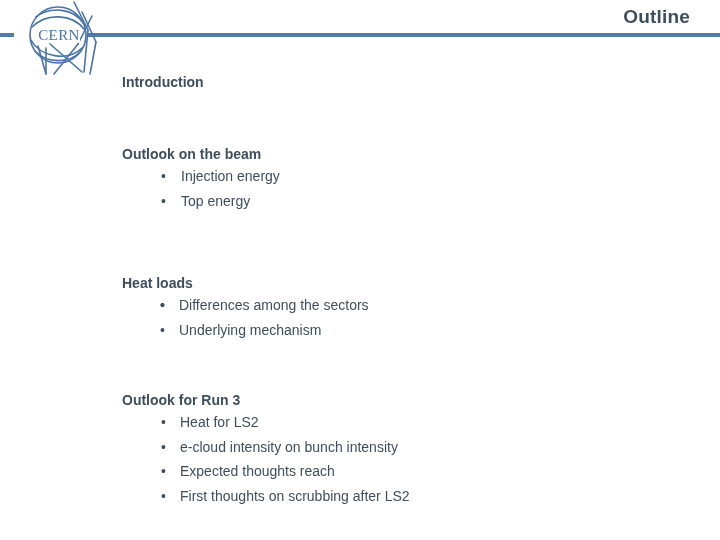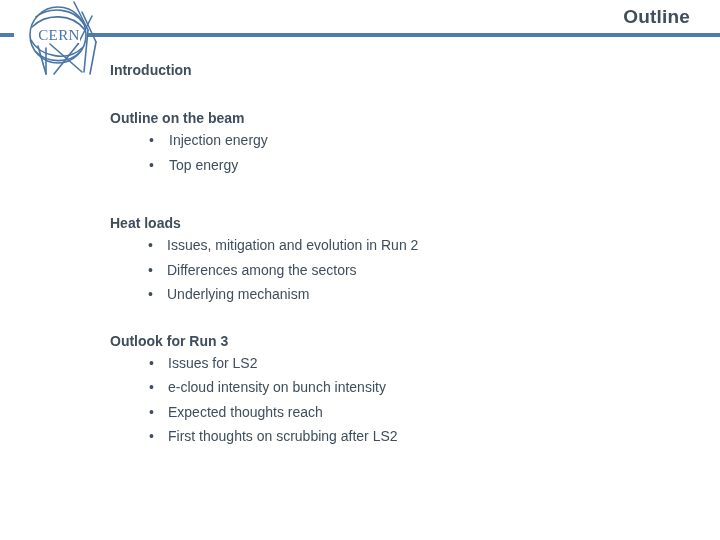--- a/index.html
+++ b/index.html
@@ -78,21 +78,21 @@
 
   
   .content {
     position: absolute;
     left: 110px;
     top: 60px;
     width: 590px;
   }
 
   .section {
-    margin: 0;
+    margin: 12px;
   }
 
   .section-heading {
     font-size: 14px;
     font-weight: bold;
     color: #3f4e5c;
     line-height: 20px;
     white-space: nowrap;
   }
 
@@ -177,61 +177,60 @@
 
   <div class="content">
 
     <div class="section">
       <div class="section-heading">Introduction</div>
     </div>
 
     <div class="gap-intro"></div>
 
     <div class="section">
-      <div class="section-heading">Outline on the beam</div>
+      <div class="section-heading">Outlook on the beam</div>
       <ul class="bullet-list sub-indent-a">
         <li class="bullet-item">
           <span class="dot">•</span>
           <span>Injection energy</span>
         </li>
         <li class="bullet-item">
           <span class="dot">•</span>
           <span>Top energy</span>
         </li>
       </ul>
     </div>
 
     <div class="gap-effects"></div>
 
     <div class="section">
       <div class="section-heading">Heat loads</div>
       <ul class="bullet-list sub-indent-b">
         <li class="bullet-item">
           <span class="dot">•</span>
-          <span>Issues, mitigation and evolution in Run 2</span>
         </li>
         <li class="bullet-item">
           <span class="dot">•</span>
           <span>Differences among the sectors</span>
         </li>
         <li class="bullet-item">
           <span class="dot">•</span>
           <span>Underlying mechanism</span>
         </li>
       </ul>
     </div>
 
     <div class="gap-heat"></div>
 
     <div class="section">
       <div class="section-heading">Outlook for Run 3</div>
       <ul class="bullet-list sub-indent-c">
         <li class="bullet-item">
           <span class="dot">•</span>
-          <span>Issues for LS2</span>
+          <span>Heat for LS2</span>
         </li>
         <li class="bullet-item">
           <span class="dot">•</span>
           <span>e-cloud intensity on bunch intensity</span>
         </li>
         <li class="bullet-item">
           <span class="dot">•</span>
           <span>Expected thoughts reach</span>
         </li>
         <li class="bullet-item">

